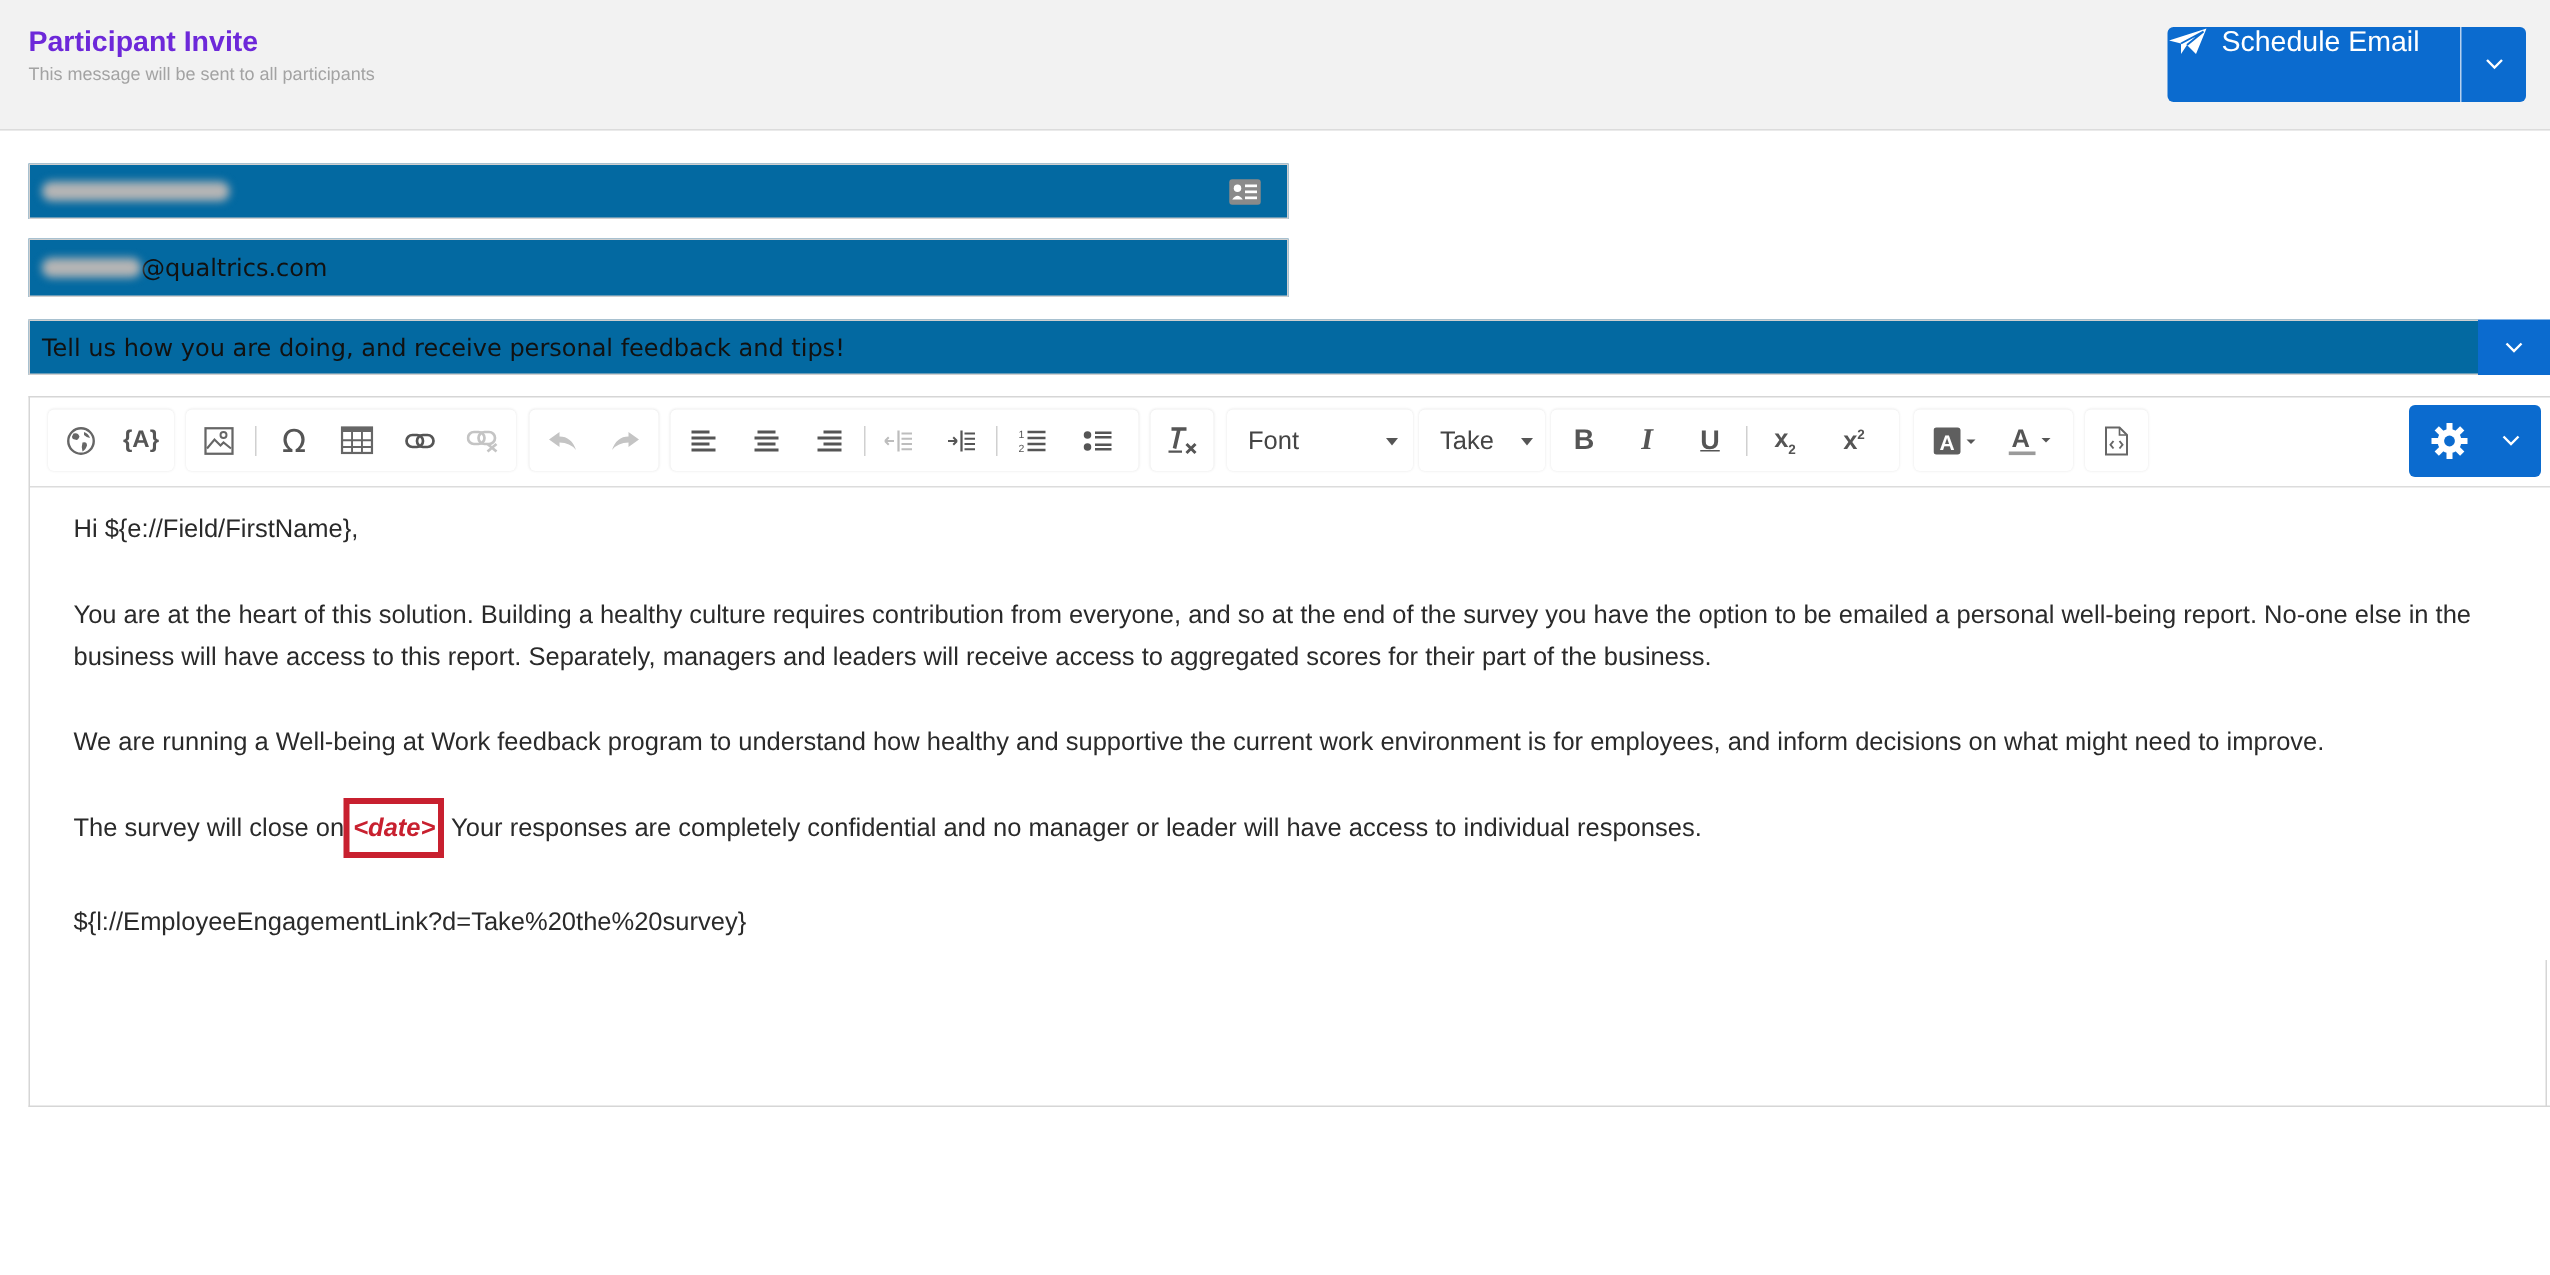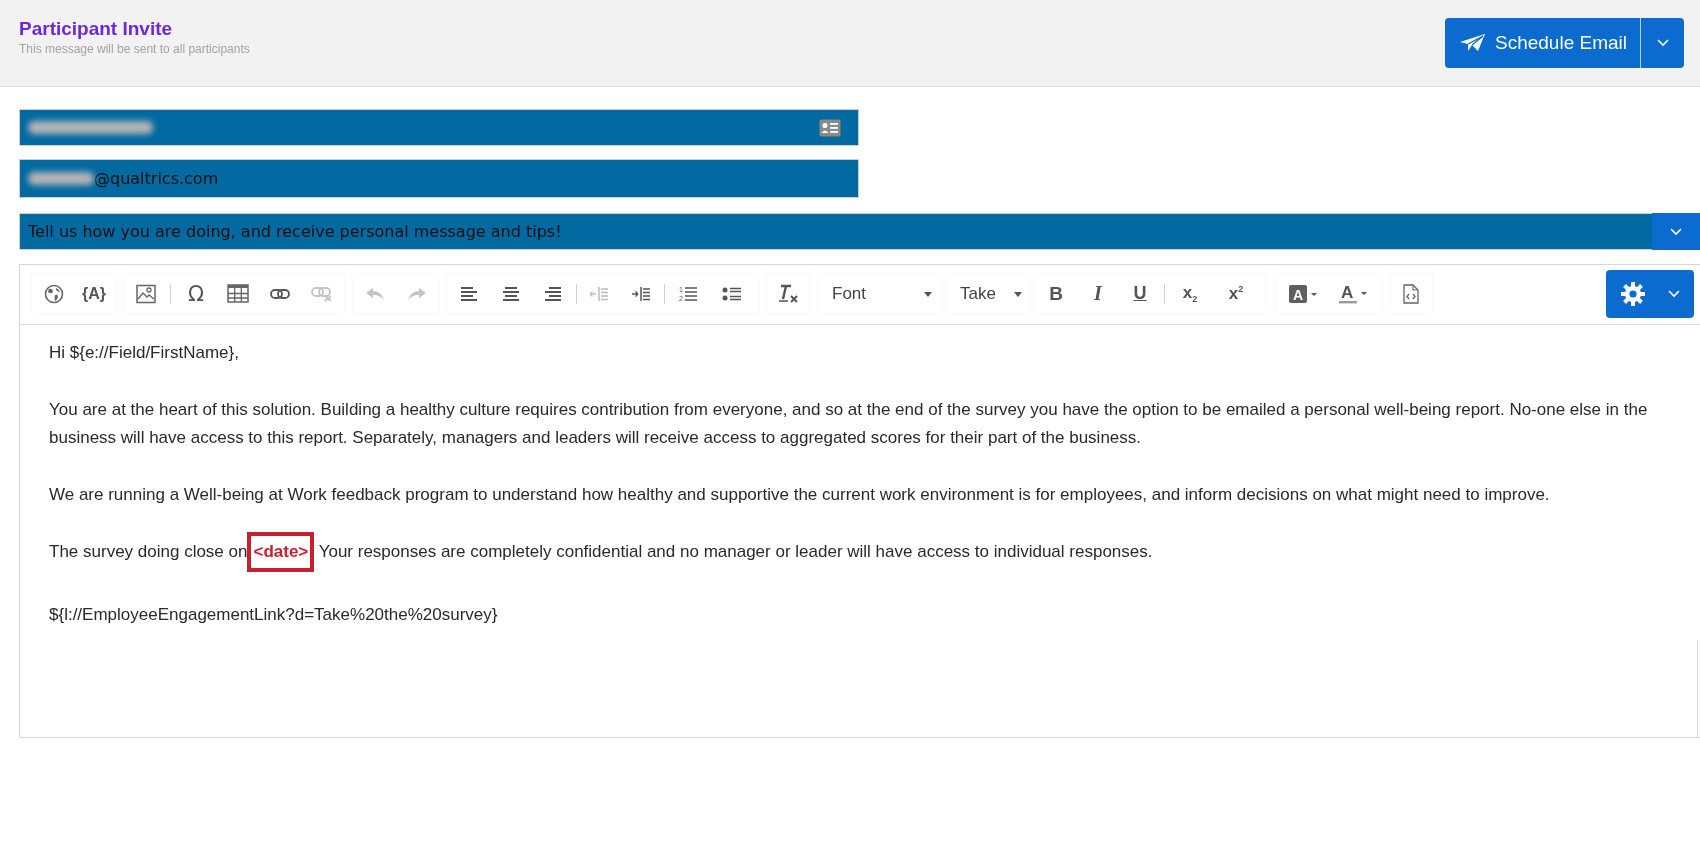--- a/index.html
+++ b/index.html
@@ -4,21 +4,21 @@
 <style>
   * { box-sizing: border-box; margin: 0; padding: 0; }
   html, body { width: 1700px; height: 850px; background: #ffffff; overflow: hidden; }
   body { font-family: "Liberation Sans", sans-serif; color: #222; position: relative; }
 
   .header { position: absolute; left: 0; top: 0; width: 1700px; height: 87px; background: #f2f2f2; border-bottom: 1px solid #dcdcdc; }
   .header .title { position: absolute; left: 19px; top: 18px; font-size: 19px; font-weight: bold; color: #6d28d9; }
   .header .subtitle { position: absolute; left: 19px; top: 42px; font-size: 12px; color: #a3a3a3; }
 
   .sched { position: absolute; left: 1445px; top: 18px; width: 239px; height: 50px; background: #0b6bcf; border-radius: 4px; display: flex; color: #fff; }
-  .sched .main { width: 196px; height: 100%; display: flex; align-items: center; padding-left: 14px; border-right: 1px solid #b7d1ef; cursor: pointer; }
+  .sched .main { width: 196px; height: 100%; display: flex; border-right: 1px solid #b7d1ef; cursor: pointer; }
   .sched .main svg { margin-right: 9px; }
   .sched .main span { font-size: 19px; }
   .sched .drop { flex: 1; display: flex; align-items: center; justify-content: center; cursor: pointer; }
 
   .field { position: absolute; border: 1px solid #cfcfcf; background: #0369a1; font-family: "DejaVu Sans", sans-serif; font-size: 16px; color: #111; display: flex; align-items: center; }
   .blur { display: inline-block; height: 13px; background: #b5b5b5; border-radius: 6px; filter: blur(3px); }
 
   .name-field { left: 19px; top: 109px; width: 840px; height: 37px; padding-left: 8px; }
   .name-field .contact-icon { position: absolute; right: 17px; top: 9px; }
   .email-field { left: 19px; top: 159px; width: 840px; height: 39px; padding-left: 8px; }
@@ -32,21 +32,21 @@
   .tbtn { position: absolute; top: 0; height: 41px; display: flex; align-items: center; justify-content: center; cursor: pointer; }
   .tsep { position: absolute; top: 11px; width: 1px; height: 20px; background: #d0d0d0; }
   .combo-label { position: absolute; top: 11px; font-size: 17px; color: #444; }
   .caret { position: absolute; top: 19px; width: 0; height: 0; border-left: 4px solid transparent; border-right: 4px solid transparent; border-top: 5px solid #555; }
 
   .gear-btn { position: absolute; left: 1586px; top: 5px; width: 88px; height: 48px; background: #0b6bcf; border-radius: 4px; display: flex; align-items: center; cursor: pointer; }
 
   .content { position: absolute; left: 29px; top: 74px; width: 1620px; font-size: 17px; line-height: 28px; color: #2a2a2a; }
   .content p { margin-bottom: 29px; }
   .content .greet { margin-bottom: 29px; }
-  .date-tag { display: inline-block; border: 4px solid #c8202f; color: #c8202f; font-weight: bold; padding: 0 2px; line-height: 32px; margin-top: -6px; vertical-align: top; }
+  .date-tag { display: inline-block; border: 4px solid #c8202f; color: #c8202f; font-weight: bold; padding: 0 2px; line-height: 32px; margin-top: -6px; vertical-align: top; font-style: italic; }
 </style>
 </head>
 <body>
 
 <div class="header">
   <div class="title">Participant Invite</div>
   <div class="subtitle">This message will be sent to all participants</div>
 
   <div class="sched">
     <div class="main">
@@ -77,21 +77,21 @@
       </svg>
   </span>
 </div>
 
 <div class="field email-field">
   <span class="blur" style="width:66px" title="[redacted]"></span>
   <span>@qualtrics.com</span>
 </div>
 
 <div class="field subject-field">
-  <span>Tell us how you are doing, and receive personal message and tips!</span>
+  <span>Tell us how you are doing, and receive personal feedback and tips!</span>
 </div>
 <div class="subject-drop">
   <svg width="12" height="8" viewBox="0 0 12 8">
       <path d="M1 1 L6 6 L11 1" fill="none" stroke="#fff" stroke-width="1.6"></path>
     </svg>
 </div>
 
 <div class="editor">
   <div class="toolbar">
 
@@ -286,17 +286,17 @@
       <svg style="margin-left:22px;" width="12" height="8" viewBox="0 0 12 8">
           <path d="M1 1 L6 6 L11 1" fill="none" stroke="#fff" stroke-width="1.6"></path>
         </svg>
     </div>
   </div>
 
   <div class="content">
     <p class="greet">Hi ${e://Field/FirstName},</p>
     <p>You are at the heart of this solution. Building a healthy culture requires contribution from everyone, and so at the end of the survey you have the option to be emailed a personal well-being report. No-one else in the business will have access to this report. Separately, managers and leaders will receive access to aggregated scores for their part of the business.</p>
     <p>We are running a Well-being at Work feedback program to understand how healthy and supportive the current work environment is for employees, and inform decisions on what might need to improve.</p>
-    <p><span>The survey doing close on</span><span class="date-tag">&lt;date&gt;</span><span> Your responses are completely confidential and no manager or leader will have access to individual responses.</span></p>
+    <p><span>The survey will close on</span><span class="date-tag">&lt;date&gt;</span><span> Your responses are completely confidential and no manager or leader will have access to individual responses.</span></p>
     <p>${l://EmployeeEngagementLink?d=Take%20the%20survey}</p>
   </div>
 </div>
 <div class="editor-rborder"></div>
 
 </body></html>

